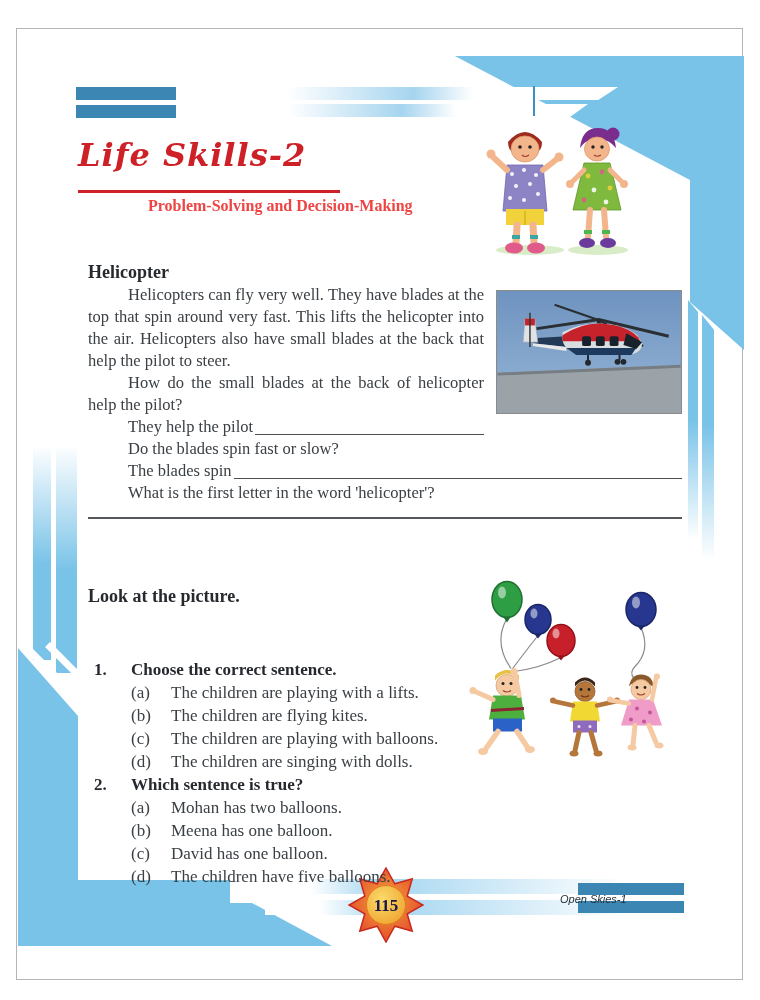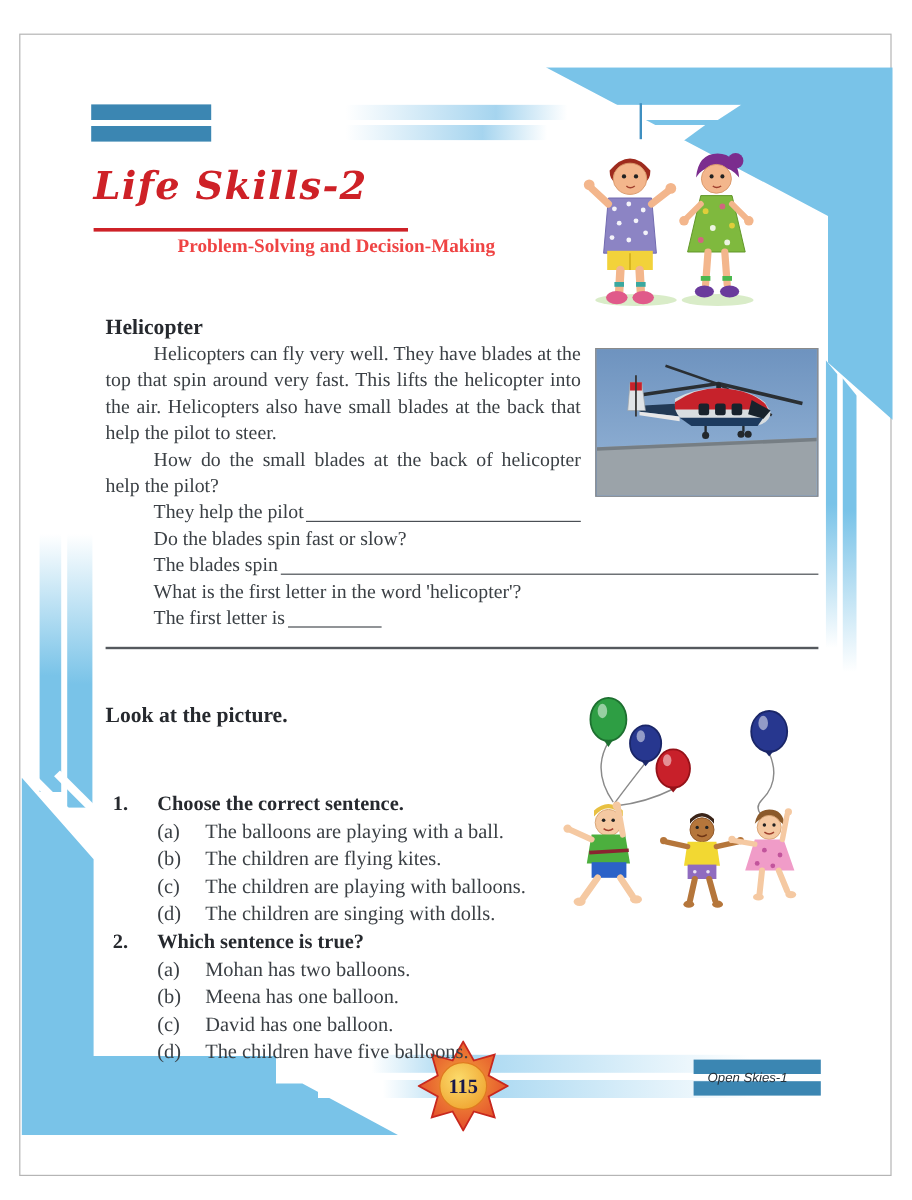--- a/index.html
+++ b/index.html
@@ -54,21 +54,21 @@
 
   .streak{height:15px;z-index:2;
     background:linear-gradient(to right,#ffffff 0%,#ffffff 14%,rgba(160,212,240,.95) 32%,rgba(160,212,240,0) 95%);}
   .streak.sa{left:255px;top:879px;width:390px;}
   .streak.sb{left:265px;top:900px;width:385px;}
 
   .star-badge{left:348px;top:867px;width:76px;height:76px;z-index:4;}
 
   .br-bar{left:578px;width:106px;height:12px;background:var(--bar-teal);z-index:2;}
   .br-bar.b1{top:883px;} .br-bar.b2{top:901px;}
-  .book-label{left:560px;top:893px;width:126px;text-align:center;z-index:3;
+  .book-label{left:560px;top:893px;width:126px;text-align:left;z-index:3;
     font-family:"Liberation Sans",sans-serif;font-style:italic;font-size:11px;color:#23303a;}
 
   
   .title{left:78px;top:136px;width:300px;z-index:5;
     font-family:"DejaVu Serif",serif;font-style:italic;font-weight:bold;
     font-size:32px;letter-spacing:1px;color:var(--title-red);}
   .title-rule{left:78px;top:190px;width:262px;height:3px;background:var(--title-red);z-index:5;}
   .subtitle{left:148px;top:197px;width:360px;z-index:4;
     font-weight:bold;font-size:16px;color:#ef4444;}
   .kids-illu{left:480px;top:118px;width:170px;height:138px;z-index:5;}
@@ -244,24 +244,20 @@
       <span class="blank"></span>
     </div>
 
     <p>Do the blades spin fast or slow?</p>
     <div class="stem-line">
       <span>The blades spin</span>
       <span class="blank"></span>
     </div>
 
     <p>What is the first letter in the word 'helicopter'?</p>
-    <div class="stem-line">
-      <span>The first letter is</span>
-      <span class="blank short"></span>
-    </div>
 
     <div class="divider"></div>
   </div>
 
   <div class="deco look-line">Look at the picture.</div>
 
   <svg class="deco balloons-illu" viewBox="0 0 248 200">
     <g stroke="#8a8a8a" stroke-width="1.2" fill="none">
       <path d="M62,46 Q48,70 66,96"></path>
       <path d="M93,63 Q78,82 67,97"></path>
@@ -336,21 +332,21 @@
     <path d="M204,153 L211,170" stroke="#F5C9A2" stroke-width="5" stroke-linecap="round"></path>
     <ellipse cx="187" cy="175" rx="4.5" ry="3" fill="#F5C9A2"></ellipse>
       <ellipse cx="214" cy="173" rx="4.5" ry="3" fill="#F5C9A2"></ellipse>
   </svg>
 
   <div class="deco mcq">
     <span class="num">1.</span>
     <span class="q">Choose the correct sentence.</span>
 
     <span class="letter">(a)</span>
-    <span class="opt">The balloons are playing with a ball.</span>
+    <span class="opt">The children are playing with a lifts.</span>
     <span class="letter">(b)</span>
     <span class="opt">The children are flying kites.</span>
     <span class="letter">(c)</span>
     <span class="opt">The children are playing with balloons.</span>
     <span class="letter">(d)</span>
     <span class="opt">The children are singing with dolls.</span>
 
     <span class="num">2.</span>
     <span class="q">Which sentence is true?</span>
 

